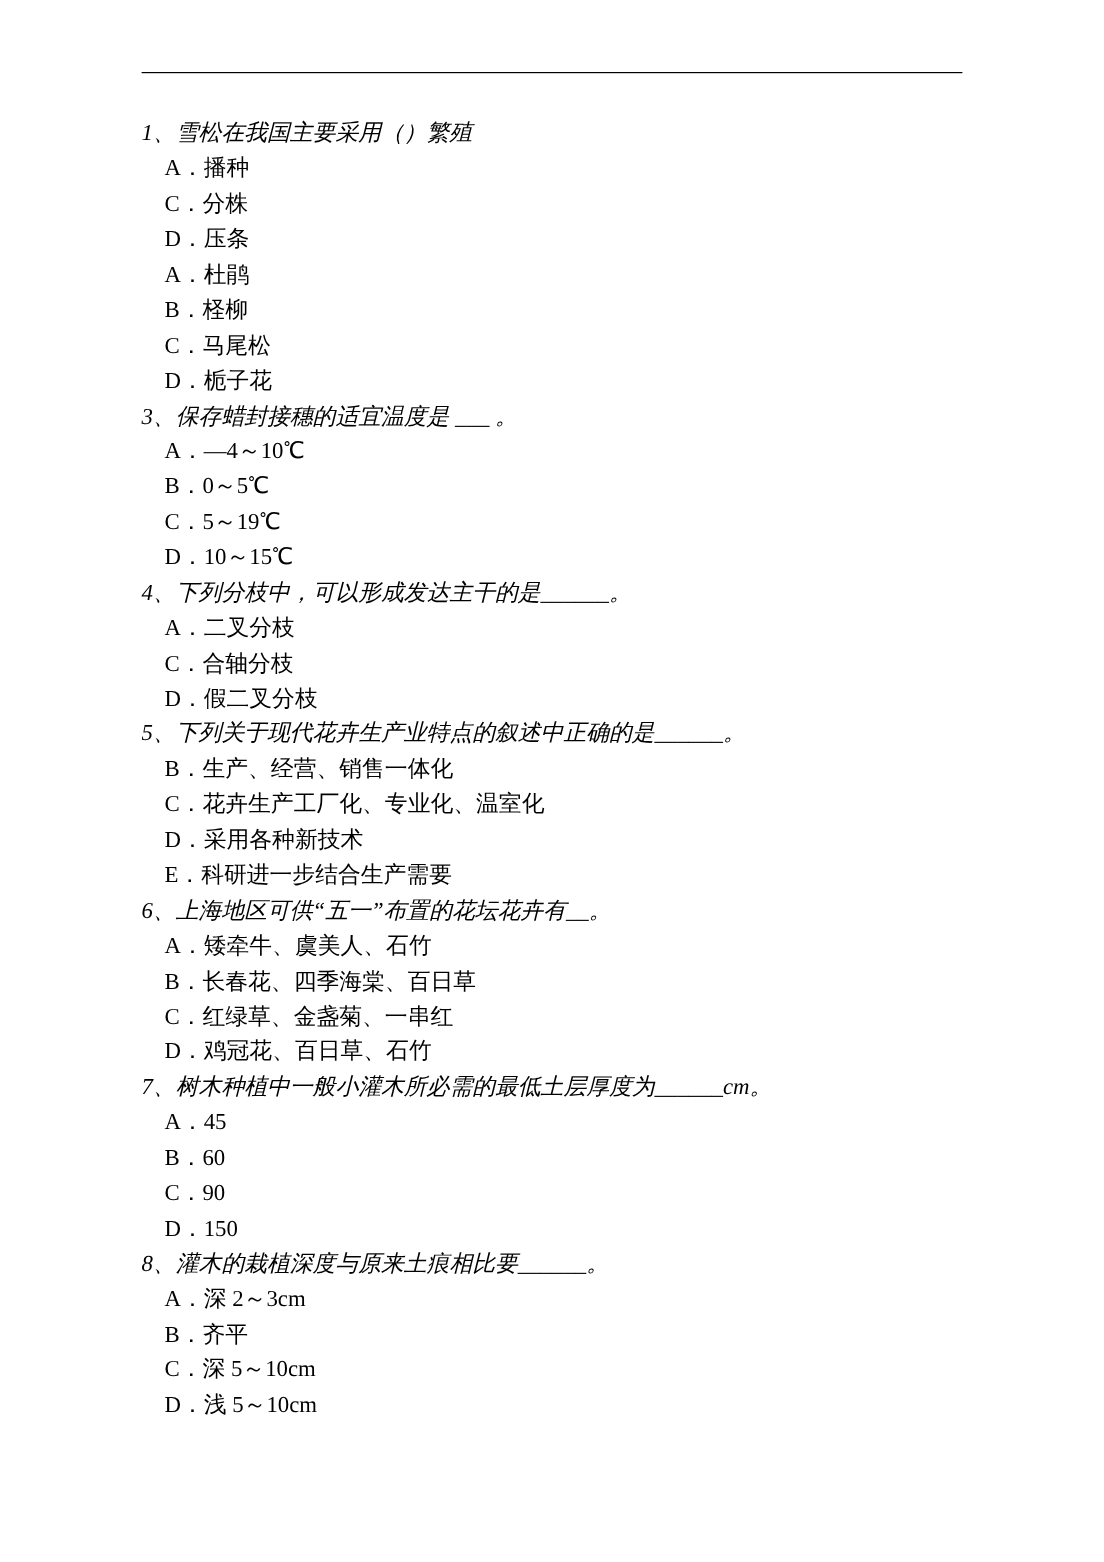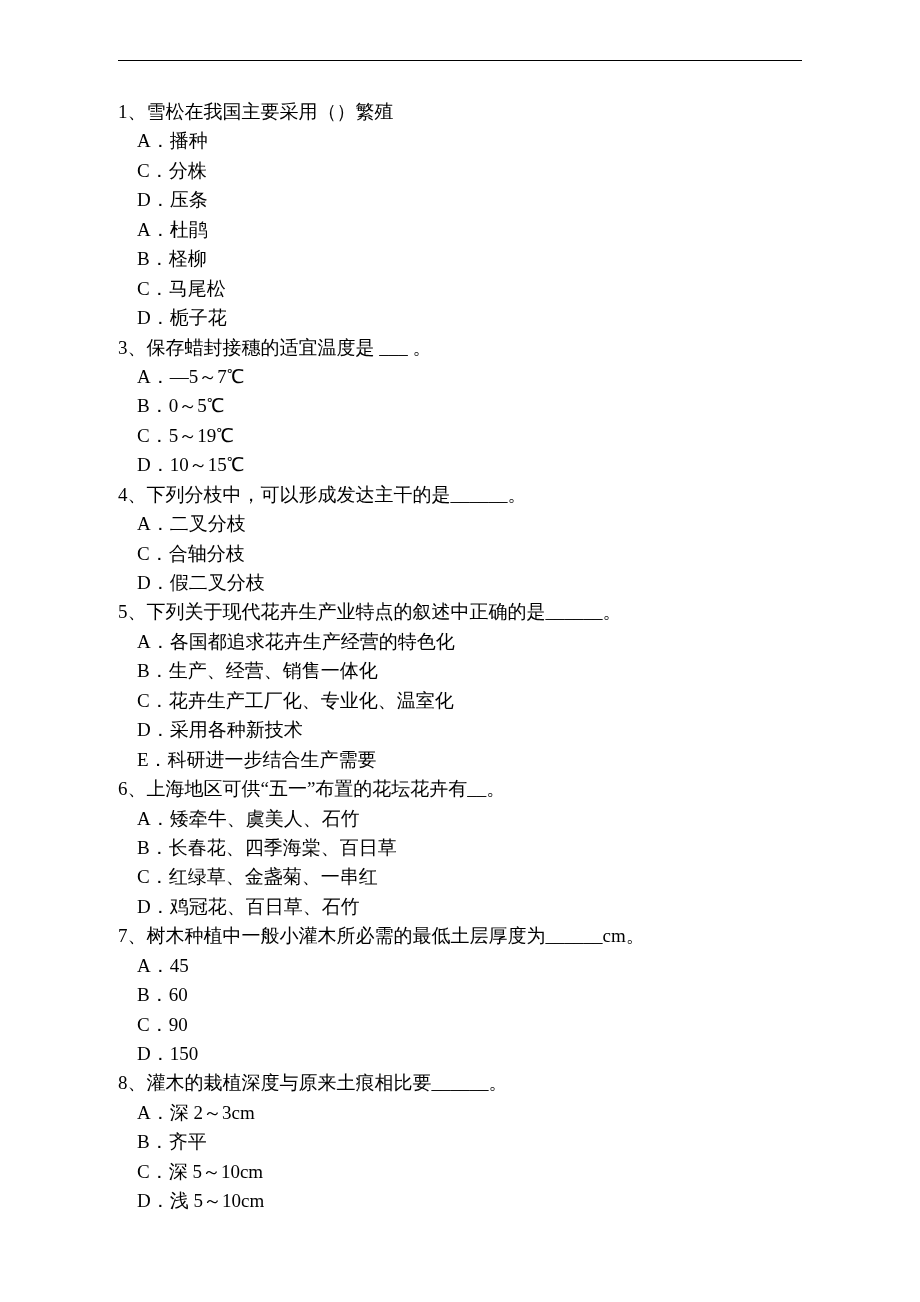--- a/index.html
+++ b/index.html
@@ -21,20 +21,21 @@
   }
   .top-rule {
     border-top: 1px solid #000;
     margin: 0 0 36px 0;
   }
   .questions {
     white-space: nowrap;
   }
   .q-stem {
     margin: 0;
+    font-style: italic;
   }
   .opt {
     margin: 0;
     padding-left: 1em;
   }
   
   .latin { font-family: "Times New Roman", Times, serif; }
 </style>
 </head>
 <body>
@@ -44,30 +45,29 @@
   <div class="questions" id="questions">
       <p class="q-stem"><span class="latin">1</span><span>、</span><span>雪松在我国主要采用（）繁殖</span></p>
       <p class="opt"><span class="latin">A</span><span>．</span><span>播种</span></p>
       <p class="opt"><span class="latin">C</span><span>．</span><span>分株</span></p>
       <p class="opt"><span class="latin">D</span><span>．</span><span>压条</span></p>
       <p class="opt"><span class="latin">A</span><span>．</span><span>杜鹃</span></p>
       <p class="opt"><span class="latin">B</span><span>．</span><span>柽柳</span></p>
       <p class="opt"><span class="latin">C</span><span>．</span><span>马尾松</span></p>
       <p class="opt"><span class="latin">D</span><span>．</span><span>栀子花</span></p>
       <p class="q-stem"><span class="latin">3</span><span>、</span><span>保存蜡封接穗的适宜温度是  ___ 。</span></p>
-      <p class="opt"><span class="latin">A</span><span>．</span><span>―5～7℃</span></p>
+      <p class="opt"><span class="latin">A</span><span>．</span><span>―4～10℃</span></p>
       <p class="opt"><span class="latin">B</span><span>．</span><span>0～5℃</span></p>
       <p class="opt"><span class="latin">C</span><span>．</span><span>5～19℃</span></p>
       <p class="opt"><span class="latin">D</span><span>．</span><span>10～15℃</span></p>
       <p class="q-stem"><span class="latin">4</span><span>、</span><span>下列分枝中，可以形成发达主干的是______。</span></p>
       <p class="opt"><span class="latin">A</span><span>．</span><span>二叉分枝</span></p>
       <p class="opt"><span class="latin">C</span><span>．</span><span>合轴分枝</span></p>
       <p class="opt"><span class="latin">D</span><span>．</span><span>假二叉分枝</span></p>
       <p class="q-stem"><span class="latin">5</span><span>、</span><span>下列关于现代花卉生产业特点的叙述中正确的是______。</span></p>
-      <p class="opt"><span class="latin">A</span><span>．</span><span>各国都追求花卉生产经营的特色化</span></p>
       <p class="opt"><span class="latin">B</span><span>．</span><span>生产、经营、销售一体化</span></p>
       <p class="opt"><span class="latin">C</span><span>．</span><span>花卉生产工厂化、专业化、温室化</span></p>
       <p class="opt"><span class="latin">D</span><span>．</span><span>采用各种新技术</span></p>
       <p class="opt"><span class="latin">E</span><span>．</span><span>科研进一步结合生产需要</span></p>
       <p class="q-stem"><span class="latin">6</span><span>、</span><span>上海地区可供“五一”布置的花坛花卉有__。</span></p>
       <p class="opt"><span class="latin">A</span><span>．</span><span>矮牵牛、虞美人、石竹</span></p>
       <p class="opt"><span class="latin">B</span><span>．</span><span>长春花、四季海棠、百日草</span></p>
       <p class="opt"><span class="latin">C</span><span>．</span><span>红绿草、金盏菊、一串红</span></p>
       <p class="opt"><span class="latin">D</span><span>．</span><span>鸡冠花、百日草、石竹</span></p>
       <p class="q-stem"><span class="latin">7</span><span>、</span><span>树木种植中一般小灌木所必需的最低土层厚度为______cm。</span></p>

